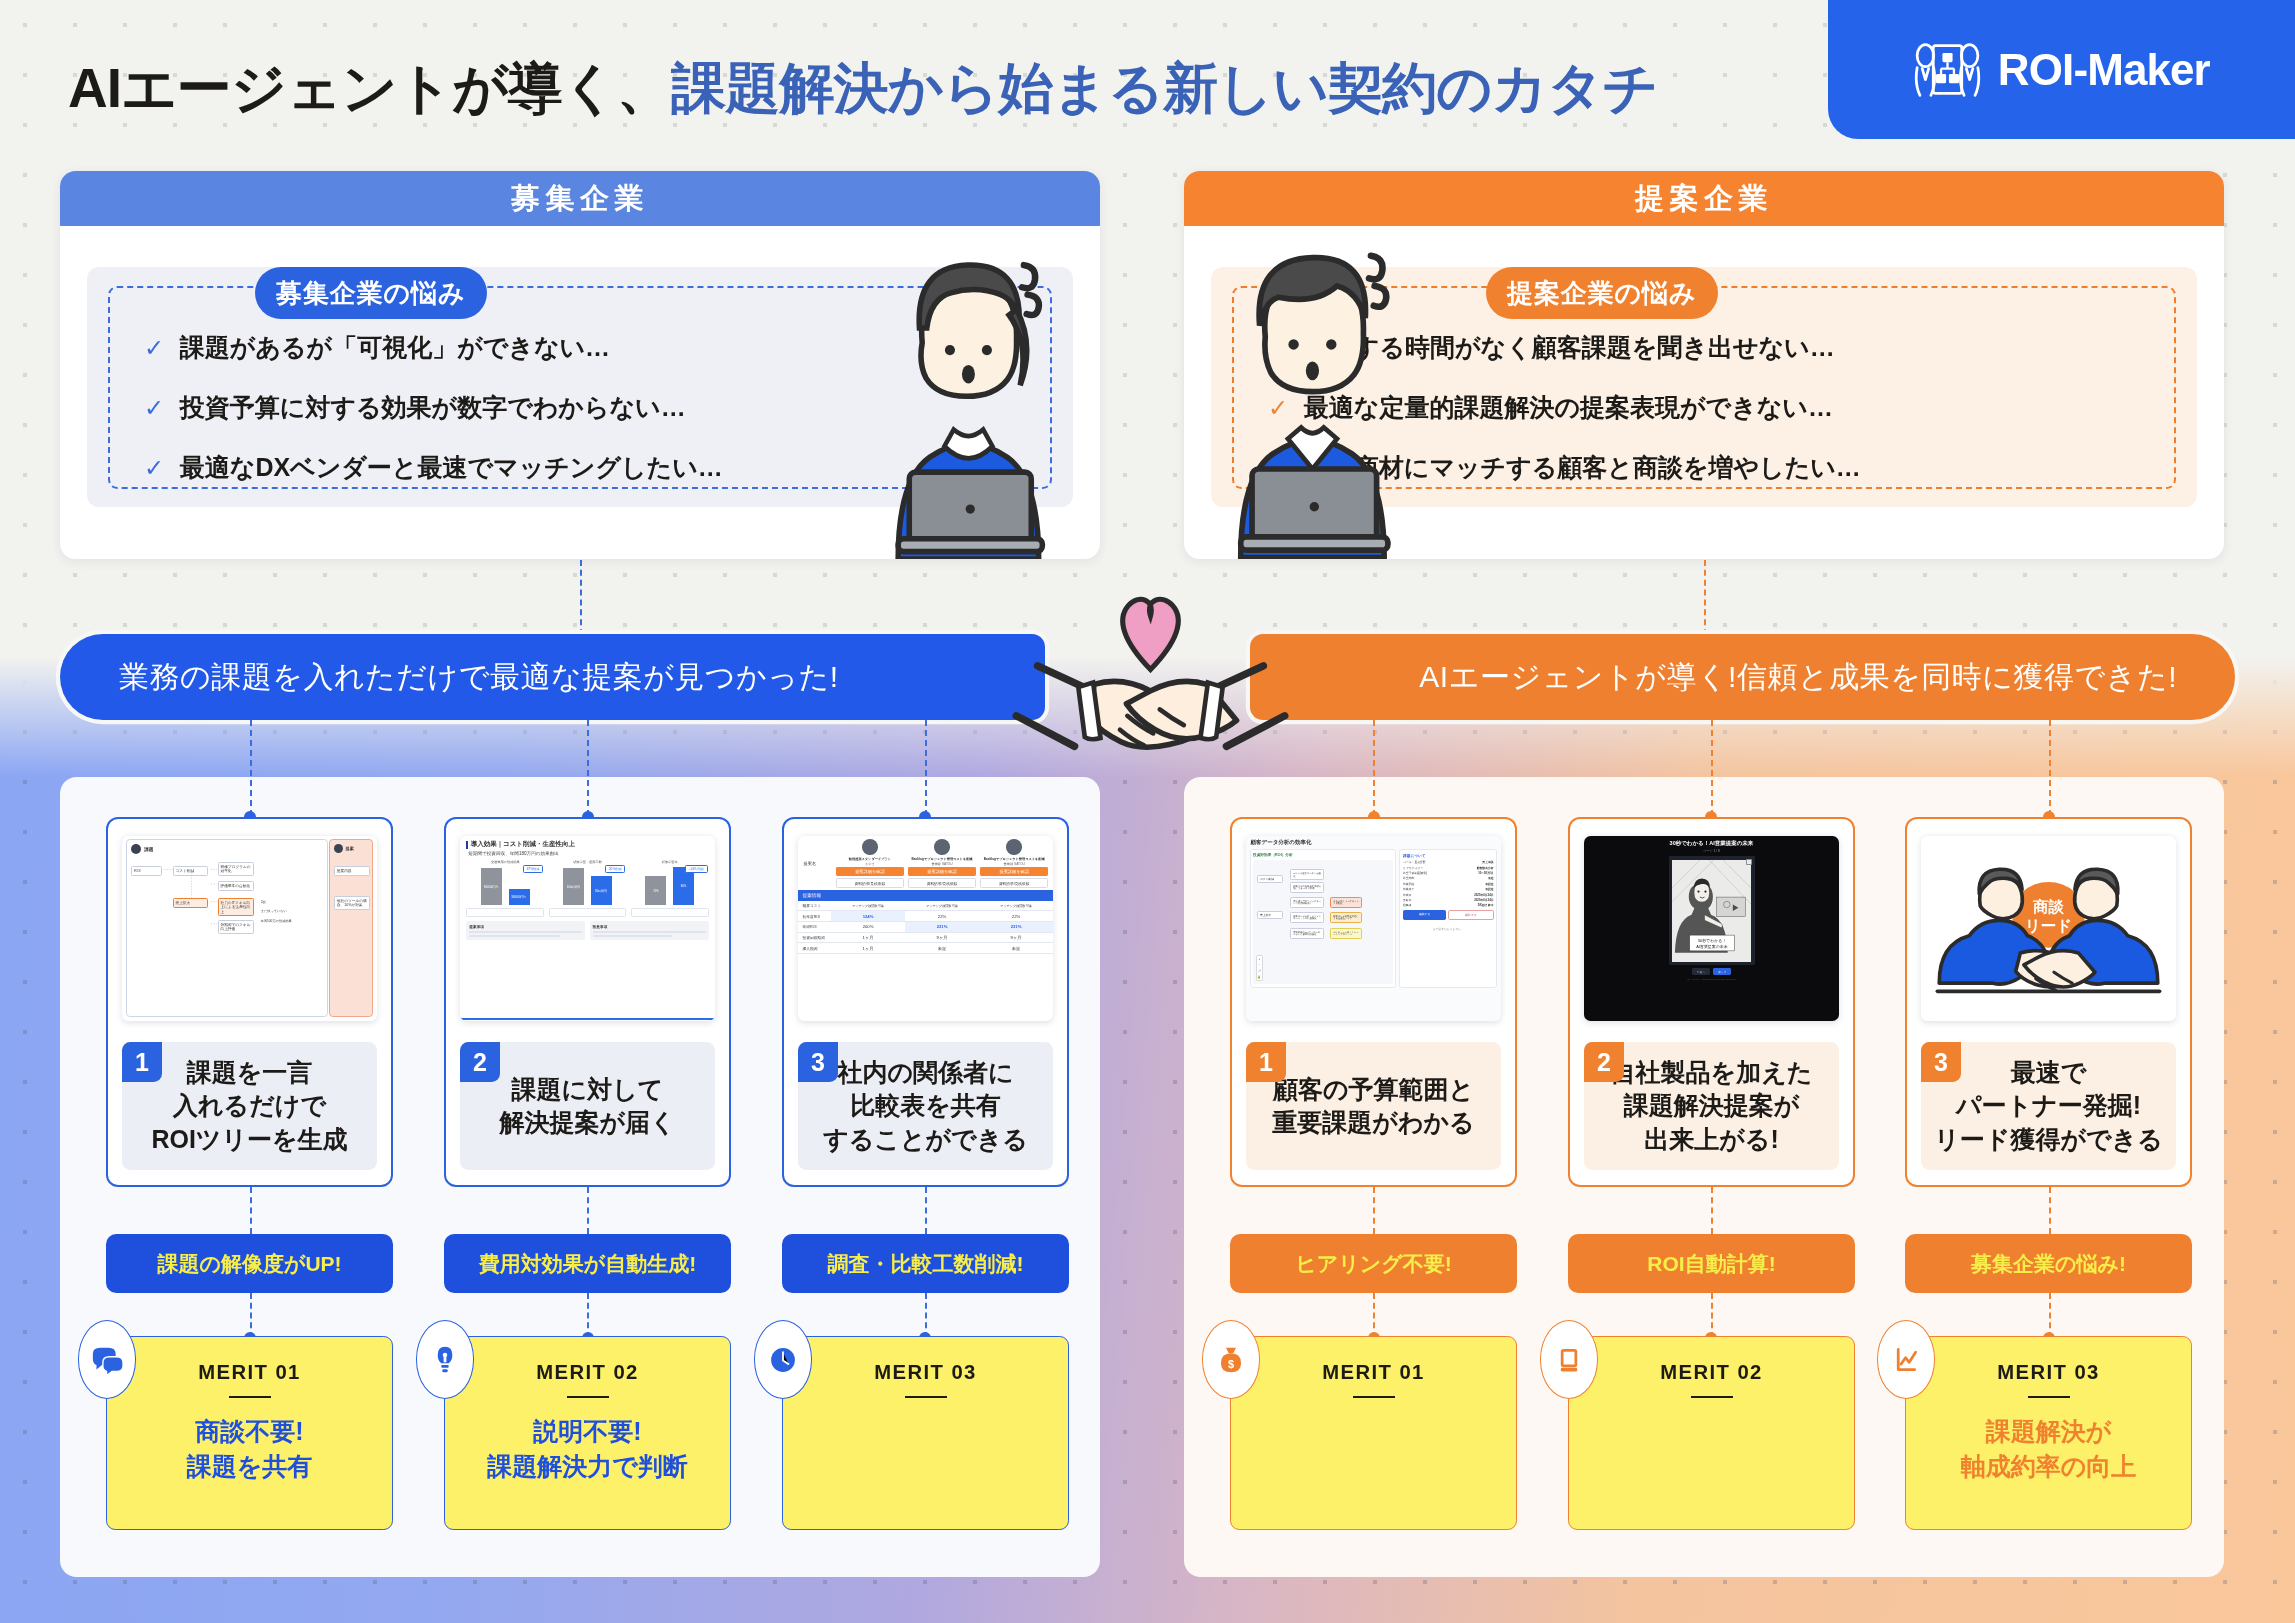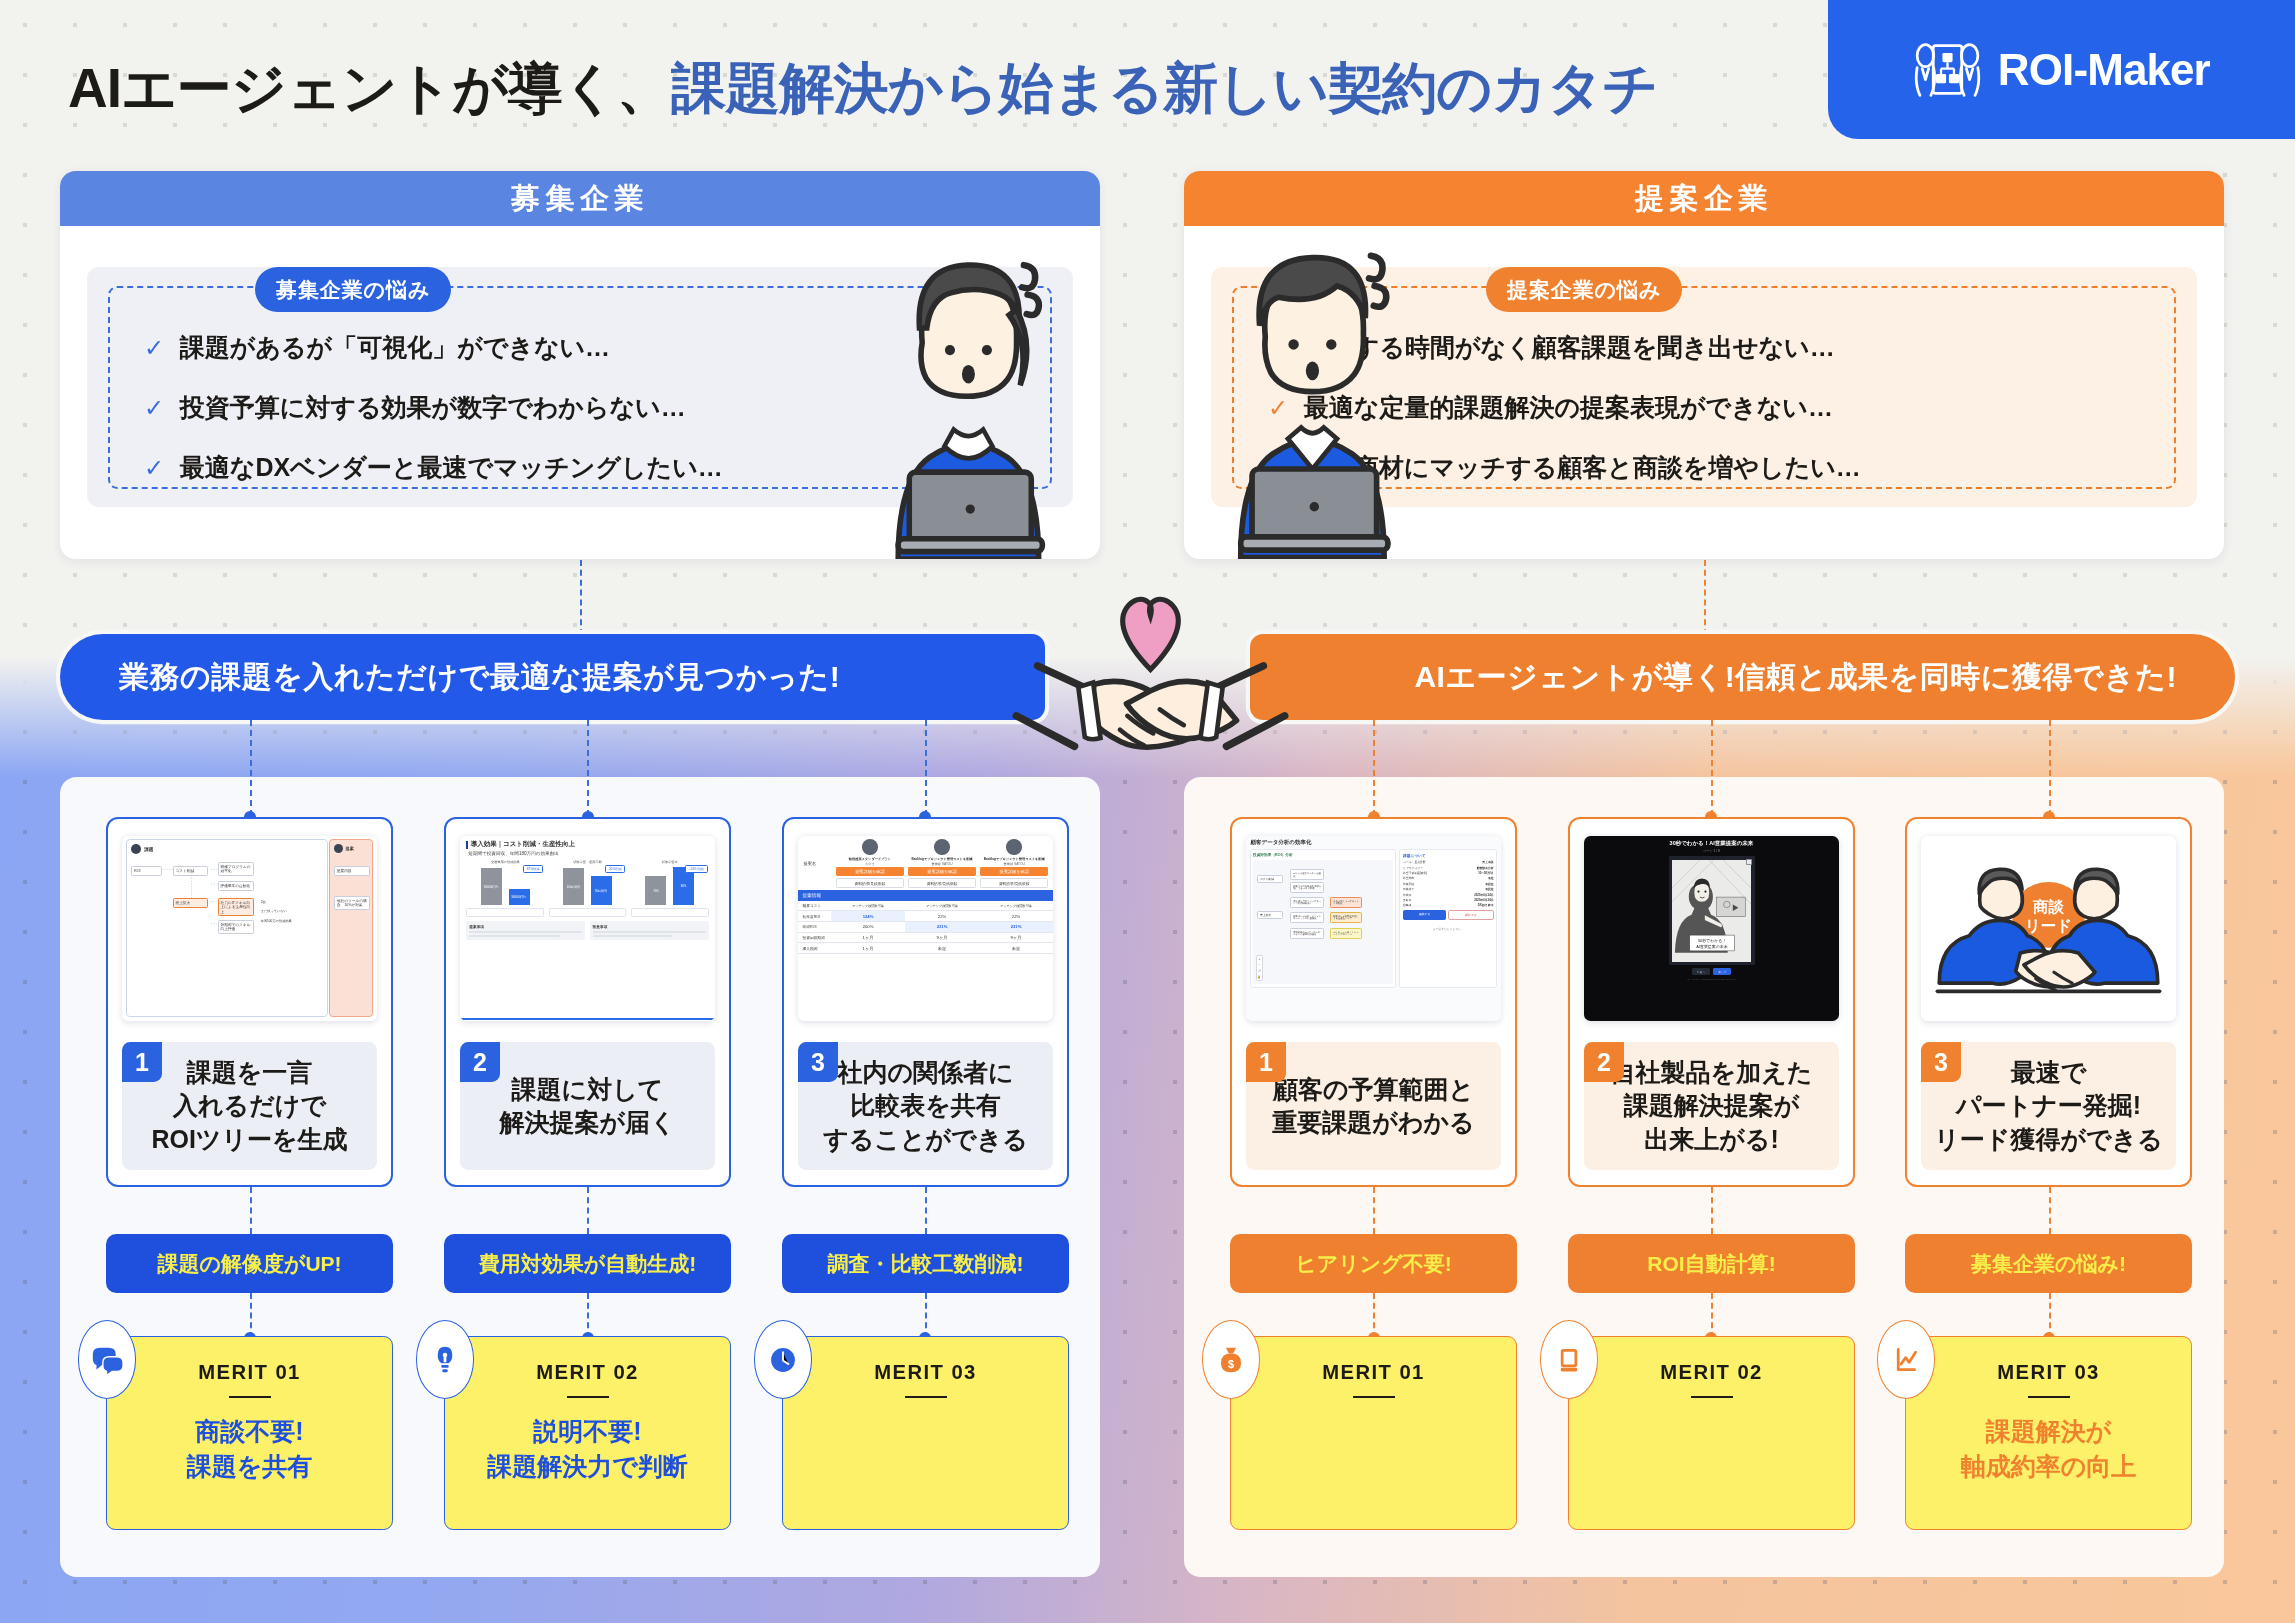--- a/index.html
+++ b/index.html
@@ -71,21 +71,21 @@
 
   .pain-box{
     position:absolute; left:21px; top:19.4px; right:21px; bottom:17.6px;
     border-radius:9.2px; background:transparent;
   }
   #panel-left .pain-box{ border:2.3px dashed #3b6ddd; }
   #panel-right .pain-box{ border:2.3px dashed #f07d2a; }
 
   .pain-tag{
     position:absolute; top:-21px; padding:8.3px 21px; border-radius:28px;
-    color:#fff; font-size:21px; font-weight:bold; white-space:nowrap; letter-spacing:0.9px;
+    color:#fff; font-size:26px; font-weight:bold; white-space:nowrap; letter-spacing:0.9px;
   }
   #panel-left .pain-tag{ background:#2b62e0; left:145px; }
   #panel-right .pain-tag{ background:#f0822f; left:252px; }
 
   .pain-list{ position:absolute; left:34px; top:43px; right:18.5px; }
   .pain-item{
     display:flex; align-items:baseline; gap:15.7px;
     font-size:25px; font-weight:bold; color:#1d1b18; margin-bottom:27px; white-space:nowrap;
   }
   .chk{ font-size:24px; font-weight:bold; line-height:1; }
@@ -102,21 +102,21 @@
   .vdash.blue{ border-color:#3b6ddd; }
   .vdash.orange{ border-color:#f0822f; }
   .dot{ position:absolute; width:12px; height:12px; border-radius:50%; }
   .dot.blue{ background:#2b62e0; }
   .dot.orange{ background:#f0822f; }
 
   
   .ribbon{
     position:absolute; top:634px; height:86px;
     display:flex; align-items:center;
-    color:#fff; font-size:30px; font-weight:bold; letter-spacing:0.5px; white-space:nowrap;
+    color:#fff; font-size:30px; font-weight:normal; letter-spacing:0.5px; white-space:nowrap;
     box-shadow:0 0 0 4.2px #f7f7f5;
   }
   #ribbon-left{
     left:60px; width:985px; background:#2259e8;
     border-radius:43px 13px 13px 43px; padding-left:59px;
   }
   #ribbon-right{
     right:60px; width:985px; background:#ef8030;
     border-radius:13px 43px 43px 13px; justify-content:flex-end; padding-right:58px;
   }

